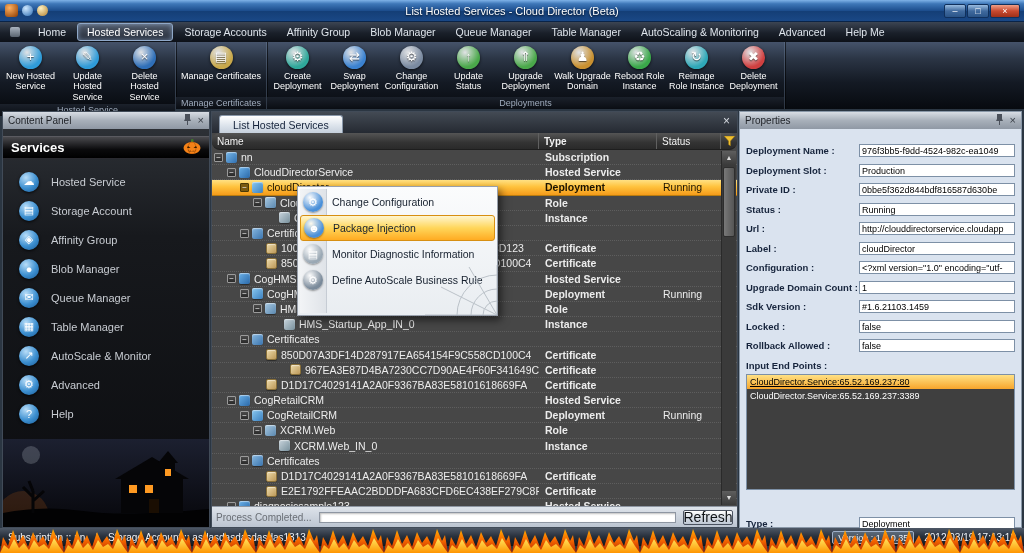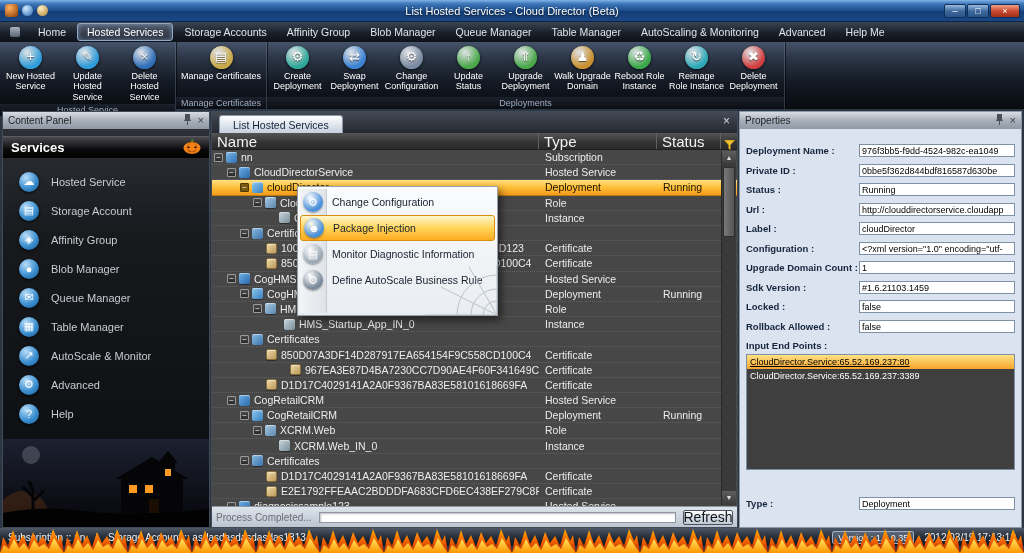--- a/index.html
+++ b/index.html
@@ -57,23 +57,23 @@
   .art{position:absolute;bottom:0;left:0;right:0;height:88px;z-index:1;}
 
   
   .mainpanel{position:absolute;left:211px;top:111px;width:527px;height:417px;background:#474747;border:1px solid #414b58;
     display:flex;flex-direction:column;}
   .doctabs{height:21px;background:linear-gradient(#434a54,#252a32);display:flex;align-items:flex-end;padding-left:7px;position:relative;flex:none;}
   .doctab{height:18px;padding:0 13px;background:linear-gradient(#ffffff,#dde4ec 55%,#c6d0dc);border:1px solid #8a98aa;border-bottom:none;
     border-radius:3px 3px 0 0;display:flex;align-items:center;font-size:10.5px;color:#16243c;}
   .docx{position:absolute;right:7px;top:3px;color:#d6dae0;font-size:12px;line-height:1;}
   .treehdr{height:17px;display:flex;background:linear-gradient(#555,#333 60%,#2a2a2a);border-bottom:1px solid #1e1e1e;
-    color:#f2f2f2;font-size:15px;position:relative;flex:none;}
+    color:#f2f2f2;font-size:10px;position:relative;flex:none;border-radius:8px;}
   .th{display:flex;align-items:center;padding-left:5px;border-right:1px solid #606060;}
-  .c-name{width:327px;}.c-type{width:118px;}.c-status{width:64px;}
+  .c-name{width:327px;}.c-type{width:118px;font-weight:bold;}.c-status{width:64px;}
   .hdr-funnel{position:absolute;right:2px;top:3px;}
   .treebody{flex:1;overflow:hidden;}
   .trow{height:15.2px;display:flex;align-items:center;border-bottom:1px dotted #5e5e5e;color:#ececec;font-size:10.5px;}
   .tc{overflow:hidden;white-space:nowrap;}
   .trow .c-name{display:flex;align-items:center;}
   .trow .c-type,.trow .c-status{padding-left:6px;}
   .rowsel{background:linear-gradient(#ffe184,#ffc23d 45%,#f49b1a);color:#1c1400;border-bottom:1px solid #b97c10;}
   .expander{width:9px;height:9px;flex:none;border:1px solid #9a9a9a;background:linear-gradient(#4a4a4a,#2a2a2a);color:#eee;
     font-size:8px;line-height:7px;text-align:center;margin-right:3px;border-radius:1px;}
   .rowsel .expander{background:#7a5a10;border-color:#4a3a08;}
@@ -578,20 +578,24 @@
             </svg></span>
         <span data-name="properties-close-icon">×</span>
       </span>
     </div>
     <div class="pfields" data-name="properties-fields">
         <div class="prow">
           <div class="plabel" data-name="property-label-deployment-name">Deployment Name :</div>
           <div class="pvalue" data-name="property-value-deployment-name">976f3bb5-f9dd-4524-982c-ea1049</div>
         </div>
         <div class="prow">
+          <div class="plabel" data-name="property-label-deployment-slot">Deployment Slot :</div>
+          <div class="pvalue" data-name="property-value-deployment-slot">Production</div>
+        </div>
+        <div class="prow">
           <div class="plabel" data-name="property-label-private-id">Private ID :</div>
           <div class="pvalue" data-name="property-value-private-id">0bbe5f362d844bdf816587d630be</div>
         </div>
         <div class="prow">
           <div class="plabel" data-name="property-label-status">Status :</div>
           <div class="pvalue" data-name="property-value-status">Running</div>
         </div>
         <div class="prow">
           <div class="plabel" data-name="property-label-url">Url :</div>
           <div class="pvalue" data-name="property-value-url">http://clouddirectorservice.cloudapp</div>

